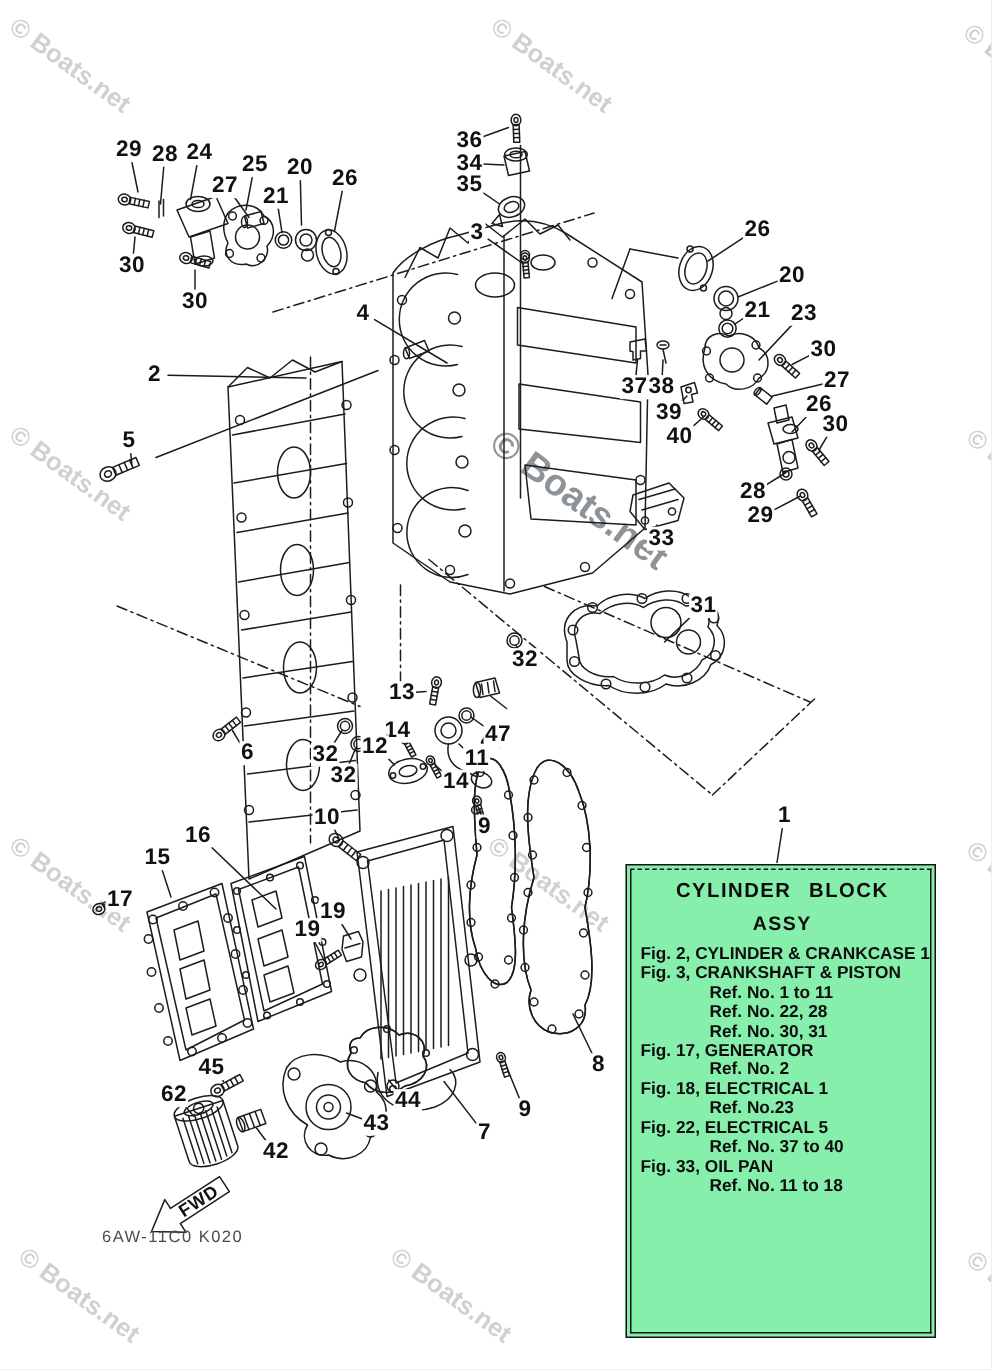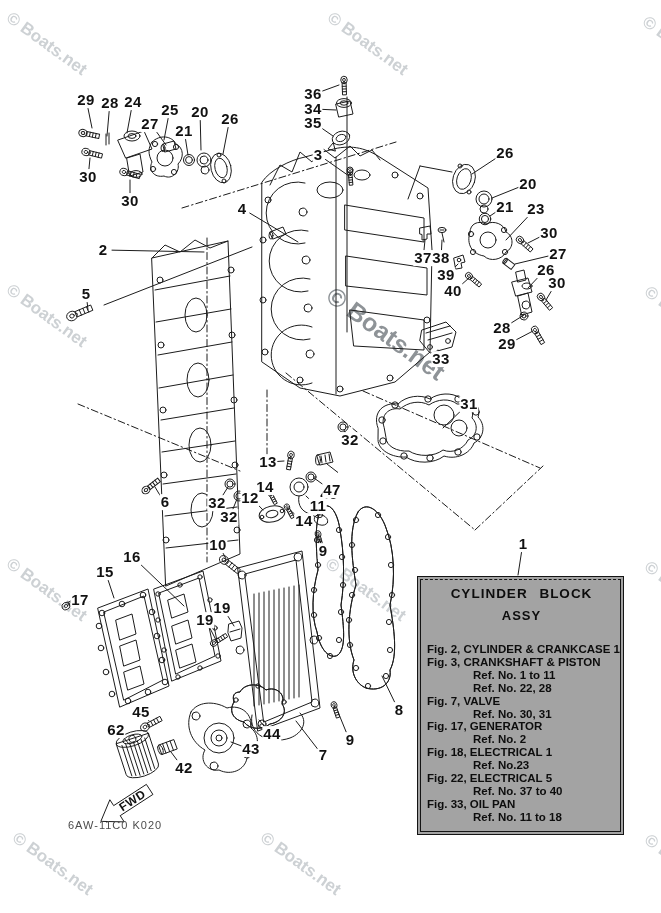--- a/index.html
+++ b/index.html
@@ -25,34 +25,34 @@
   .tube-in{stroke:#ffffff;fill:none;}
   .leader{stroke:#222;stroke-width:1;}
   
   .callout{
     position:absolute;transform:translate(-50%,-50%);
     font:bold 15px "Liberation Sans",sans-serif;color:#111;
     background:#fff;padding:0 1px;line-height:1.05;letter-spacing:.3px;
   }
   
   .info-box{
-    position:absolute;left:417px;top:576px;width:207px;height:259px;
-    border:1.5px solid #141414;background:#a3a3a3;box-sizing:border-box;padding:2px;
+    position:absolute;left:417px;top:576px;width:207px;height:316px;
+    border:1.5px solid #141414;background:#86efac;box-sizing:border-box;padding:2px;
   }
   .info-box-inner{
     border:1px solid #141414;width:100%;height:100%;box-sizing:border-box;
     border-top-style:dashed;padding:6px 4px 0 6px;
   }
   .ib-title{
     text-align:center;font:bold 13.5px "Liberation Sans",sans-serif;color:#0d0d0d;
     word-spacing:7px;letter-spacing:1px;margin-bottom:7px;
   }
   .ib-title2{
     text-align:center;font:bold 13px "Liberation Sans",sans-serif;color:#0d0d0d;
-    letter-spacing:1px;margin-bottom:20px;
+    letter-spacing:1px;margin-bottom:7px;
   }
   .fig-line{font:bold 11.5px "Liberation Sans",sans-serif;color:#0d0d0d;line-height:12.9px;white-space:nowrap;}
   .ref-line{font:bold 11.5px "Liberation Sans",sans-serif;color:#0d0d0d;line-height:12.9px;padding-left:46px;white-space:nowrap;}
   
   .drawing-code{
     position:absolute;left:68px;top:819px;
     font:11px "Liberation Sans",sans-serif;color:#4c4c4c;letter-spacing:1px;
   }
   .fwd-text{font:bold 12px "Liberation Sans",sans-serif;letter-spacing:.5px;fill:#111;stroke:none;}
 </style>
@@ -588,21 +588,20 @@
 
   <div class="info-box">
     <div class="info-box-inner">
       <div class="ib-title">CYLINDER BLOCK</div>
       <div class="ib-title2">ASSY</div>
       <div id="info-rows">
           <div class="fig-line">Fig. 2, CYLINDER &amp; CRANKCASE 1</div>
           <div class="fig-line">Fig. 3, CRANKSHAFT &amp; PISTON</div>
           <div class="ref-line">Ref. No. 1 to 11</div>
           <div class="ref-line">Ref. No. 22, 28</div>
-          <div class="fig-line">Fig. 7, VALVE</div>
           <div class="ref-line">Ref. No. 30, 31</div>
           <div class="fig-line">Fig. 17, GENERATOR</div>
           <div class="ref-line">Ref. No. 2</div>
           <div class="fig-line">Fig. 18, ELECTRICAL 1</div>
           <div class="ref-line">Ref. No.23</div>
           <div class="fig-line">Fig. 22, ELECTRICAL 5</div>
           <div class="ref-line">Ref. No. 37 to 40</div>
           <div class="fig-line">Fig. 33, OIL PAN</div>
           <div class="ref-line">Ref. No. 11 to 18</div>
         </div>

